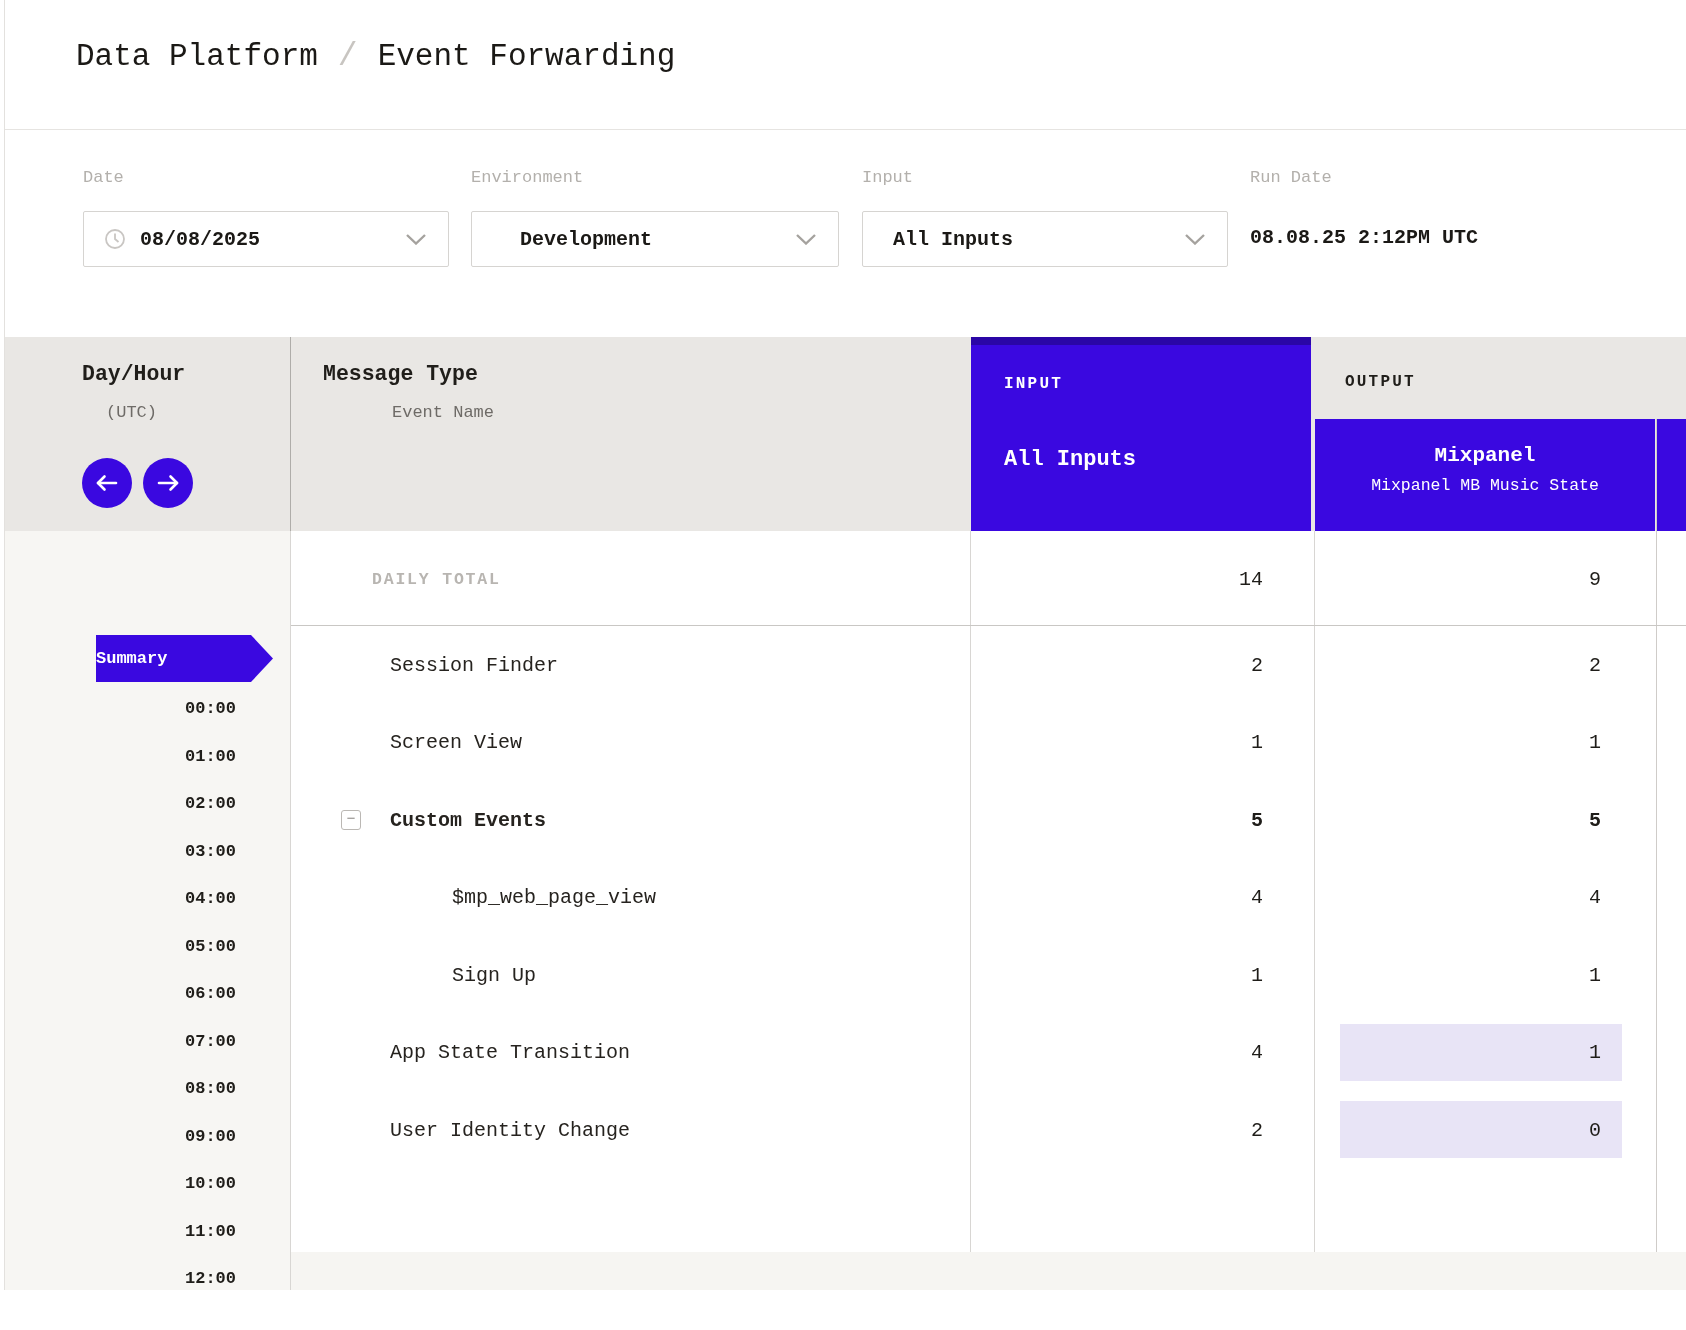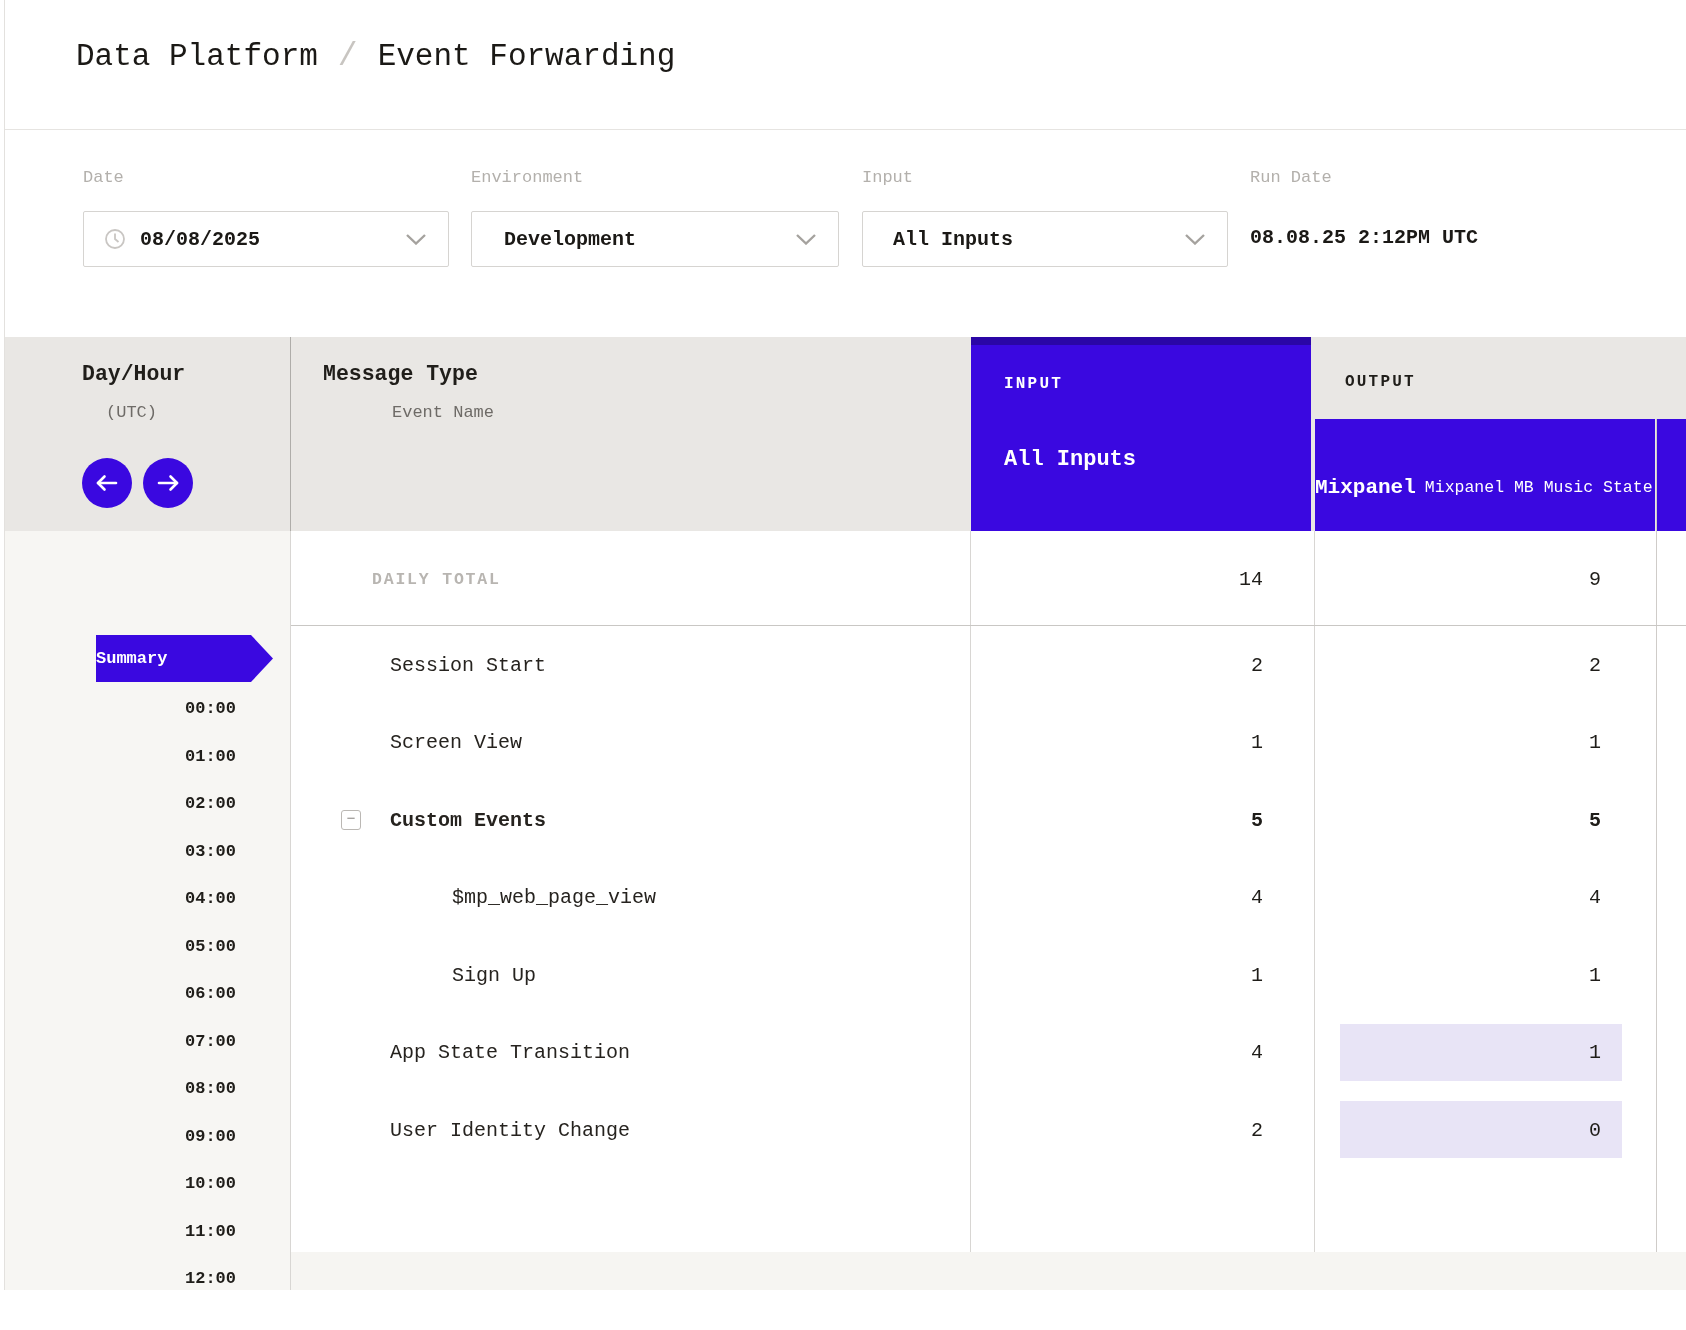--- a/index.html
+++ b/index.html
@@ -38,21 +38,21 @@
               align-items:center;justify-content:center;cursor:pointer;border:none;}
   .band-divider{left:290px;top:337px;width:1px;height:194px;background:#AFADA9;}
 
   .input-block{left:971px;top:337px;width:340px;height:194px;background:var(--purple);
                border-top:8px solid var(--purple-dark);cursor:pointer;}
   .group-label{font-size:16px;font-weight:700;letter-spacing:2.2px;}
   .input-block .group-label{position:absolute;left:33px;top:30px;color:#fff;}
   .input-block .input-name{position:absolute;left:33px;top:102px;color:#fff;font-size:22px;font-weight:700;}
   .output-label{left:1345px;top:373px;color:#201E1A;}
   .connector-block{left:1315px;top:419px;width:340px;height:112px;background:var(--purple);color:#fff;
-                   display:flex;flex-direction:row;align-items:center;padding-top:25px;gap:9px;cursor:pointer;}
+                   display:flex;flex-direction:column;align-items:center;padding-top:25px;gap:9px;cursor:pointer;}
   .connector-title{font-size:21px;font-weight:700;}
   .connector-sub{font-size:16.5px;}
   .connector-sliver{left:1657px;top:419px;width:29px;height:112px;background:var(--purple);}
 
   
   .sidebar-bg{left:5px;top:531px;width:285px;height:799px;background:var(--sidebar-bg);}
   .v-line{width:1px;background:var(--line);}
   .v-290{left:290px;top:531px;height:799px;}
   .v-970{left:970px;top:531px;height:799px;}
   .v-1314{left:1314px;top:531px;height:799px;}
@@ -116,21 +116,21 @@
     </span>
     <span class="f-value" style="margin-left:14px">08/08/2025</span>
     <span class="f-chevron">
       <svg width="20" height="11" viewBox="0 0 20 11" fill="none" stroke="#A5A29E" stroke-width="2.4">
           <path d="M1 1l9 8.5L19 1"></path>
         </svg>
     </span>
   </div>
 
   <div class="abs f-box" style="left:471px;width:368px">
-    <span class="f-value" style="margin-left:32px">Development</span>
+    <span class="f-value" style="margin-left:48px">Development</span>
     <span class="f-chevron">
       <svg width="20" height="11" viewBox="0 0 20 11" fill="none" stroke="#A5A29E" stroke-width="2.4">
           <path d="M1 1l9 8.5L19 1"></path>
         </svg>
     </span>
   </div>
 
   <div class="abs f-box" style="left:862px;width:366px">
     <span class="f-value" style="margin-left:30px">All Inputs</span>
     <span class="f-chevron">
@@ -205,21 +205,21 @@
   </div>
 
   <div class="abs daily-row">
     <span class="daily-label">DAILY TOTAL</span>
     <span class="num num-in">14</span>
     <span class="num num-out">9</span>
   </div>
 
   <div class="abs rows">
     <div class="row">
-      <span class="row-name">Session Start</span>
+      <span class="row-name">Session Finder</span>
       <span class="num num-in">2</span>
       <span class="num num-out">2</span>
     </div>
     <div class="row">
       <span class="row-name">Screen View</span>
       <span class="num num-in">1</span>
       <span class="num num-out">1</span>
     </div>
     <div class="row row--bold">
       <span class="collapse-box">

